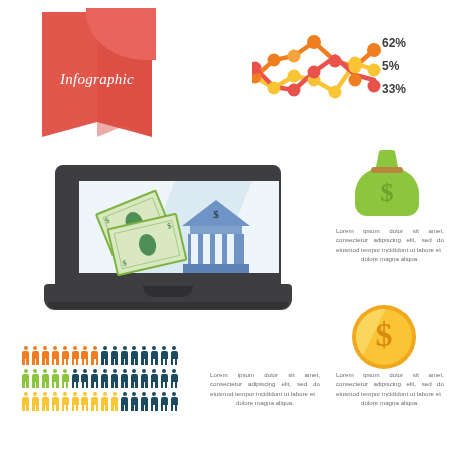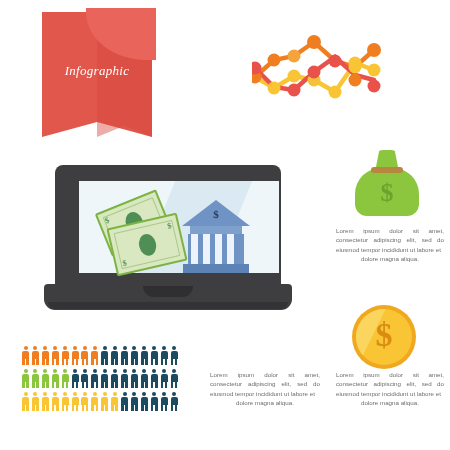--- a/index.html
+++ b/index.html
@@ -17,21 +17,21 @@
   .banner-body{position:absolute;inset:0;background:#e1574c;
      clip-path:polygon(0 0,100% 0,100% 100%,50% 88%,0 100%);}
   .banner-shade{position:absolute;left:55px;top:0;width:55px;height:125px;
      background:#d8483d;opacity:.45;
      clip-path:polygon(0 0,100% 0,100% 100%,50% 91%,0 100%);}
   .banner-curve{position:absolute;left:44px;top:-4px;width:70px;height:52px;
      background:#e9655b;border-bottom-left-radius:60px 48px;}
   .banner-txt{position:absolute;left:0;right:0;top:46px;text-align:center;color:#fff;}
   .banner-title{font-size:21px;font-weight:bold;letter-spacing:1.2px;line-height:1;}
   .banner-sub{font-family:"Liberation Serif",serif;font-style:italic;
-     font-size:13px;margin-top:5px;letter-spacing:.3px;}
+     font-size:15px;margin-top:13px;letter-spacing:.3px;}
 
   
   .chart{position:absolute;left:252px;top:30px;width:130px;height:72px;}
   .chart svg{display:block;}
   .legend{position:absolute;left:382px;top:32px;width:62px;}
   .legend div{font-size:12px;font-weight:bold;color:#3d3d3d;height:23px;line-height:23px;}
 
   
   .laptop{position:absolute;left:44px;top:165px;width:248px;height:145px;}
   .lid{position:absolute;left:11px;top:0;width:226px;height:122px;
@@ -150,20 +150,25 @@
         <circle cx="122" cy="40" r="6.5" fill="#f9c534"></circle>
         <circle cx="3" cy="38" r="6.5" fill="#e8524a"></circle>
         <circle cx="42" cy="60" r="6.5" fill="#e8524a"></circle>
         <circle cx="62" cy="42" r="6.5" fill="#e8524a"></circle>
         <circle cx="103" cy="50" r="6.5" fill="#f07e20"></circle>
         <circle cx="122" cy="56" r="6.5" fill="#e8524a"></circle>
       </g>
     </svg>
   </div>
 
+  <div class="legend">
+    <div>62%</div>
+    <div>5%</div>
+    <div>33%</div>
+  </div>
 
   <div class="laptop">
     <div class="lid">
       <div class="screen">
         <div class="gloss"></div>
         <div class="gloss2"></div>
       </div>
     </div>
     <div class="base">
       <div class="notch"></div>

